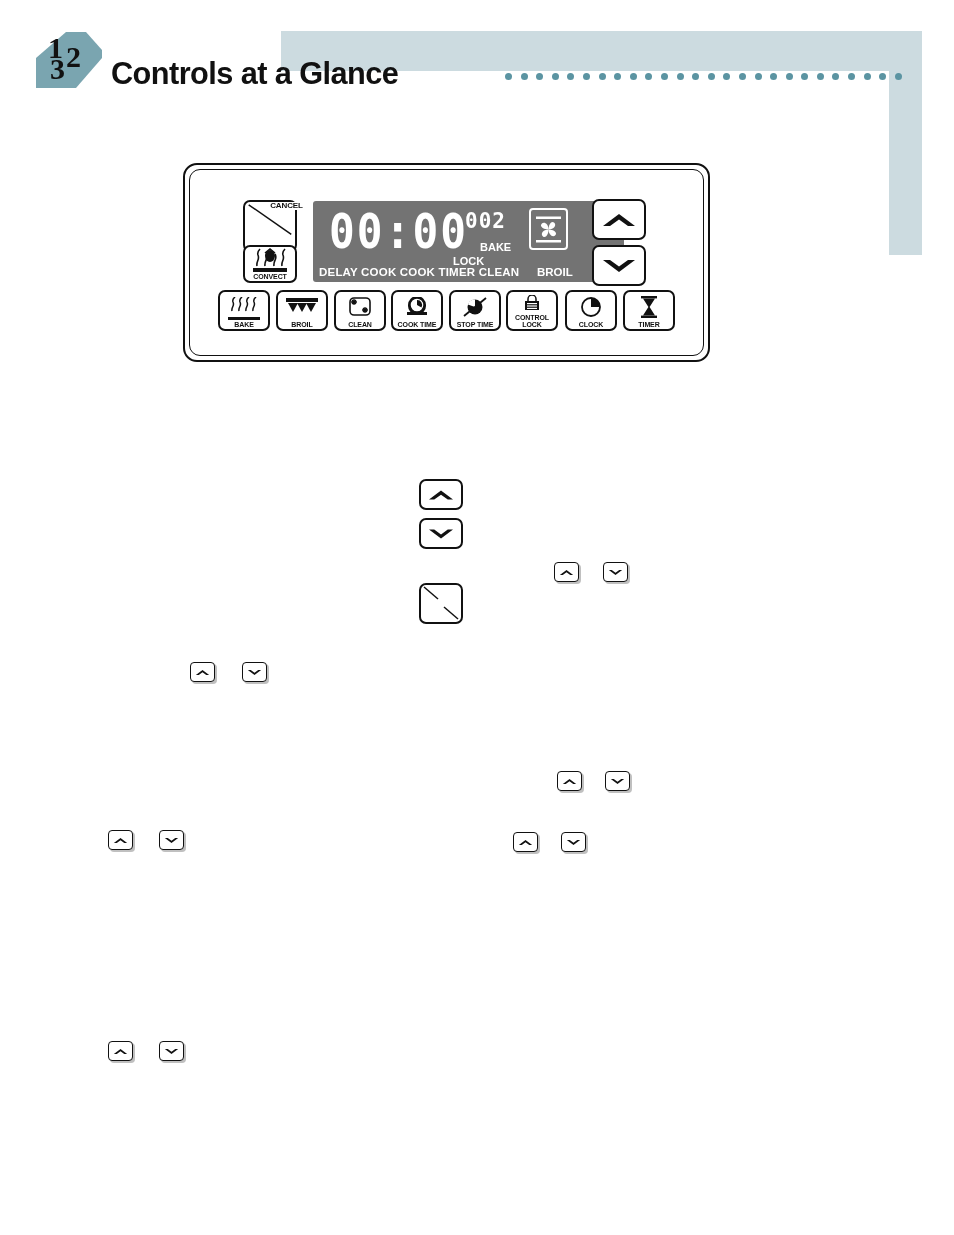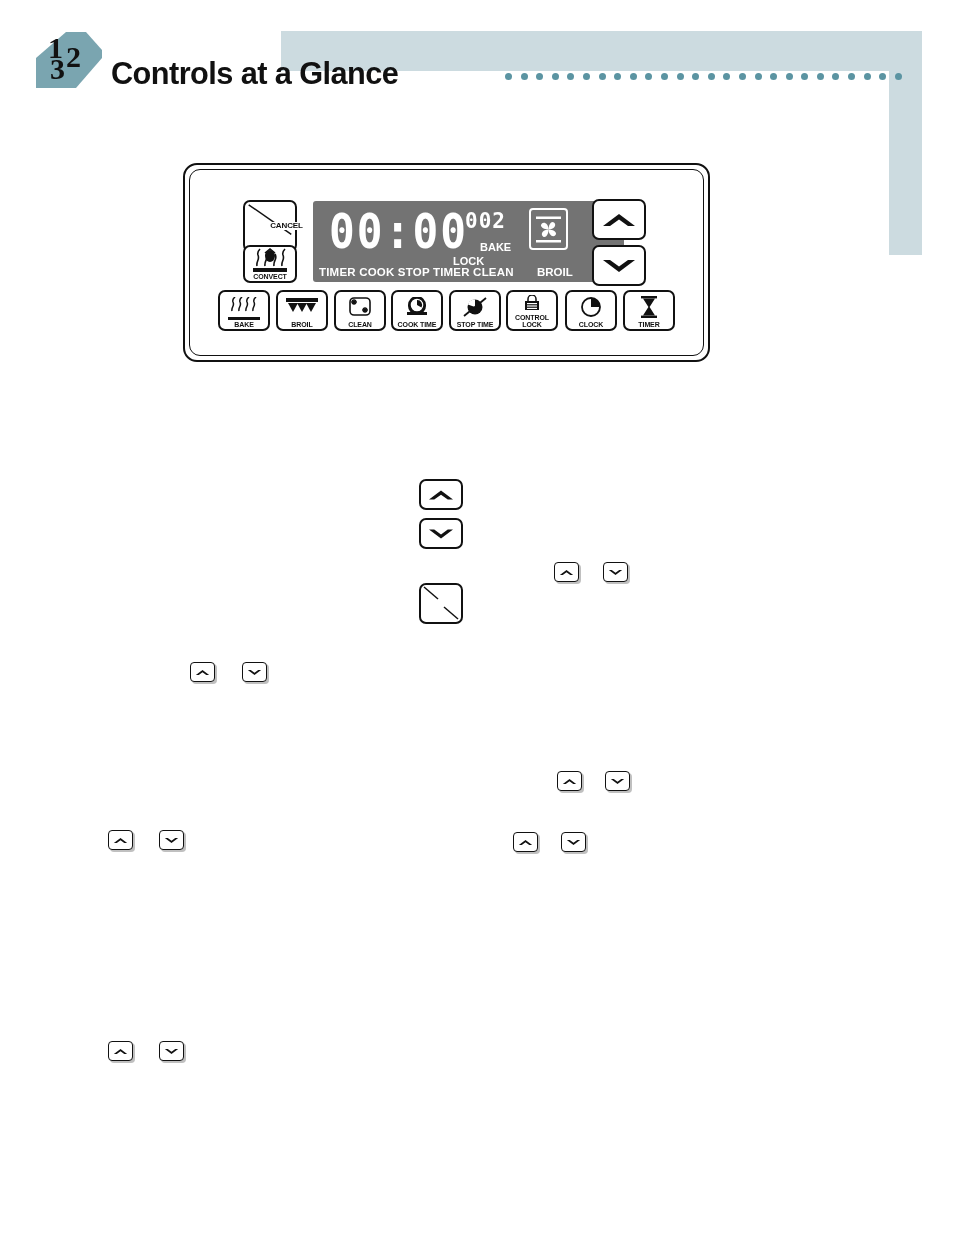--- a/index.html
+++ b/index.html
@@ -45,21 +45,21 @@
     border:1px solid #111;border-radius:11px;box-sizing:border-box;
   }
   .btn{
     position:absolute;border:2px solid #111;border-radius:7px;background:#fff;
     box-sizing:border-box;display:flex;flex-direction:column;
     align-items:center;justify-content:flex-end;
   }
   .btn .lbl{font-size:7px;font-weight:700;color:#111;line-height:7.6px;text-align:center;letter-spacing:-0.1px;}
   .btn .ico{flex:1;display:flex;align-items:center;justify-content:center;width:100%;}
 
-  #btn-cancel{left:243px;top:200px;width:54px;height:52px;justify-content:center;padding-left:33px;}
+  #btn-cancel{left:243px;top:200px;width:54px;height:52px;justify-content:flex-start;padding-left:33px;}
   #btn-cancel .slash{position:absolute;inset:0;}
   #btn-cancel .lbl{font-size:8px;position:relative;z-index:2;background:#fff;padding:0 2px;}
 
   #btn-convect{left:243px;top:245px;width:54px;height:38px;}
   #btn-convect .bar{width:34px;height:4px;background:#111;margin-bottom:1px;}
 
   #display{
     position:absolute;left:313px;top:201px;width:311px;height:81px;background:#737373;border-radius:3px;overflow:hidden;
   }
   #seg-time{
@@ -173,21 +173,21 @@
   </span>
   <span class="bar"></span>
   <span class="lbl">CONVECT</span>
 </div>
 
 <div id="display">
   <div id="seg-time">00:00</div>
   <div id="seg-small">002</div>
   <div id="lbl-bake">BAKE</div>
   <div id="lbl-lock">LOCK</div>
-  <div id="lbl-row">TIMER COOK STOP TIMER CLEAN</div>
+  <div id="lbl-row">DELAY COOK COOK TIMER CLEAN</div>
   <div id="lbl-broil">BROIL</div>
   <div id="fan-box">
     <svg width="27" height="27" viewBox="0 0 27 27">
       <path d="M13.5 13.5 C13.5 8,9 5,6.5 8 C4.5 10.5,8.5 13.5,13.5 13.5Z" fill="#fff"></path>
       <path d="M13.5 13.5 C19 13.5,22 9,19 6.5 C16.5 4.5,13.5 8.5,13.5 13.5Z" fill="#fff"></path>
       <path d="M13.5 13.5 C13.5 19,18 22,20.5 19 C22.5 16.5,18.5 13.5,13.5 13.5Z" fill="#fff"></path>
       <path d="M13.5 13.5 C8 13.5,5 18,8 20.5 C10.5 22.5,13.5 18.5,13.5 13.5Z" fill="#fff"></path>
       <rect x="1" y="0.5" width="25" height="2.5" fill="#fff"></rect>
       <rect x="1" y="24" width="25" height="2.5" fill="#fff"></rect>
     </svg>

